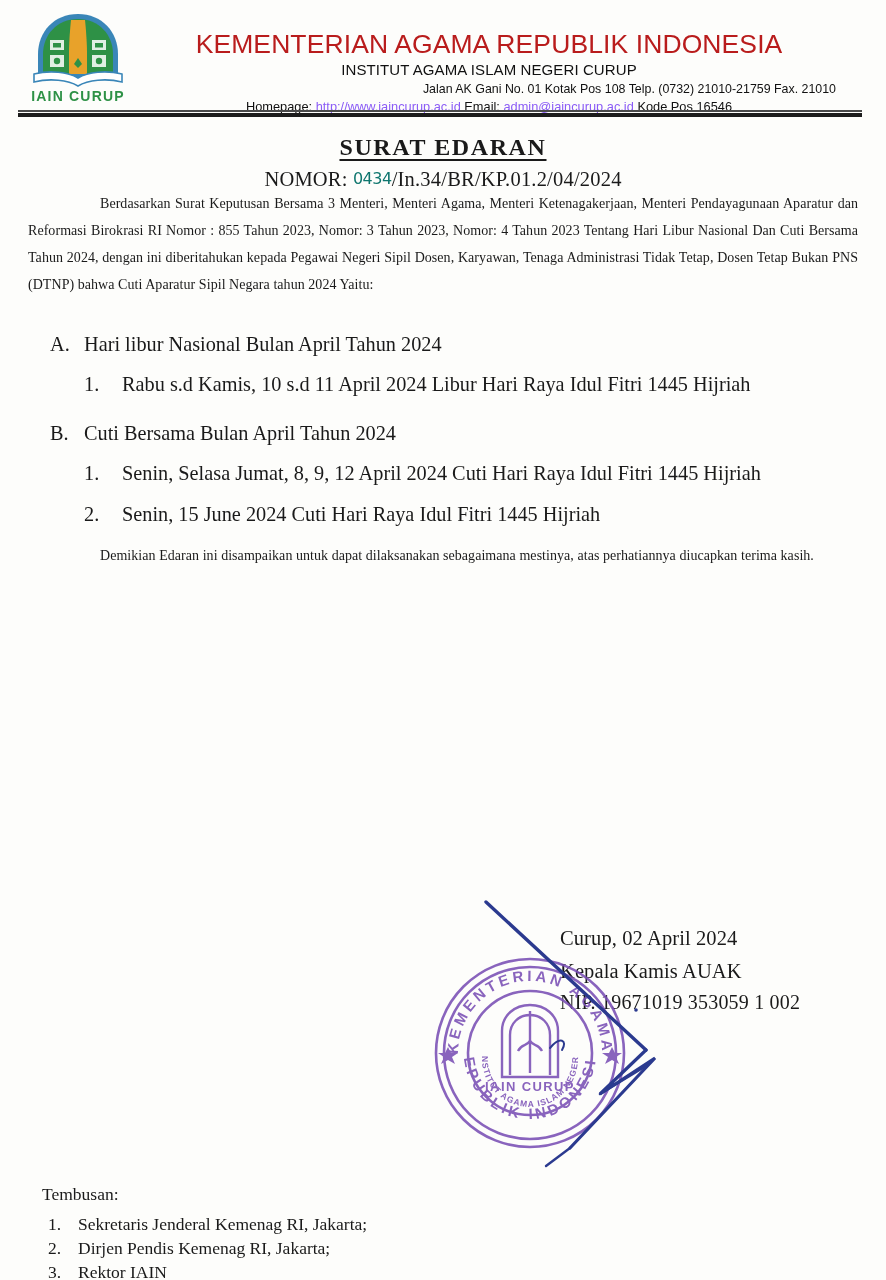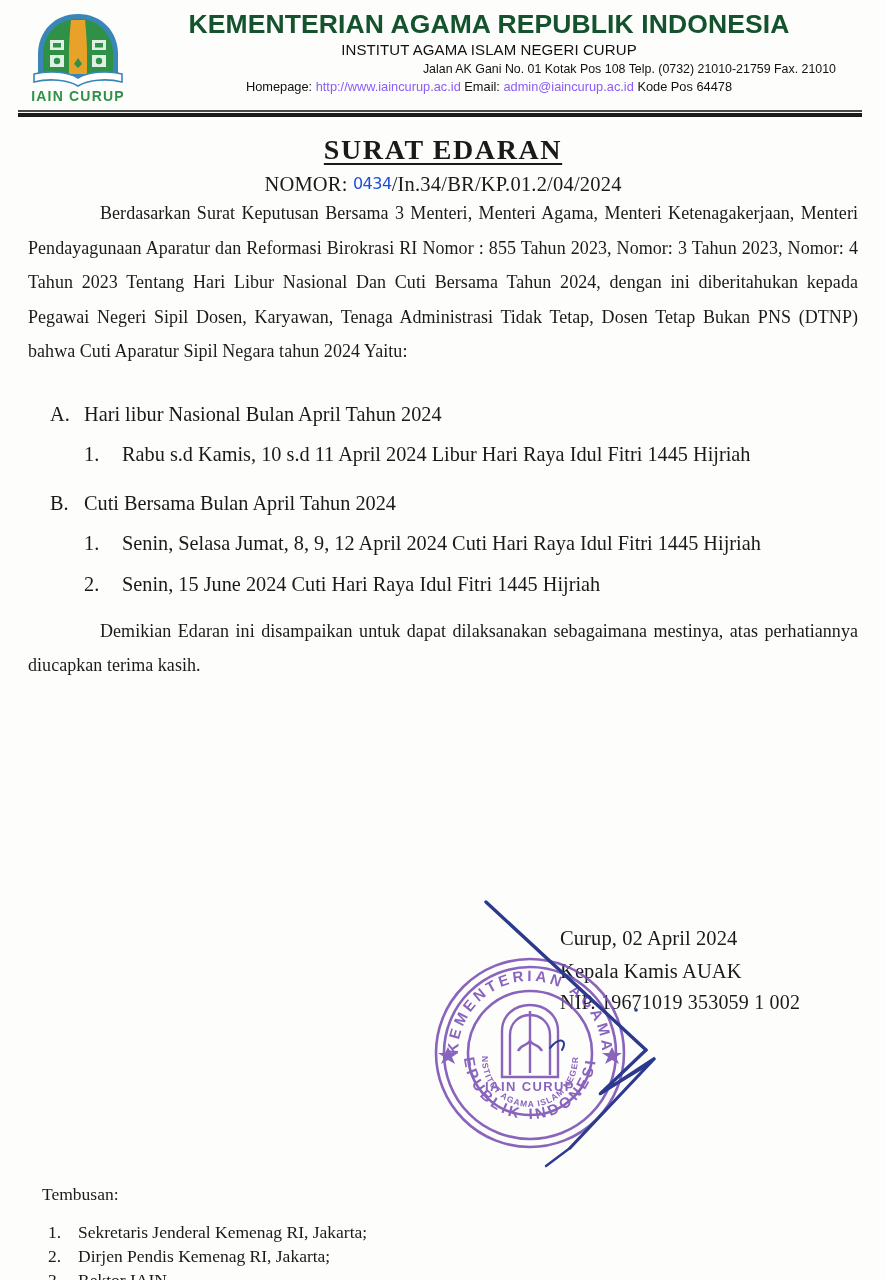--- a/index.html
+++ b/index.html
@@ -54,24 +54,25 @@
   }
   .head-text {
     flex: 1;
     text-align: center;
     font-family: "Liberation Sans", "DejaVu Sans", sans-serif;
     padding-right: 30px;
     padding-top: 2px;
   }
   .head-l1 {
     font-size: 26.5px;
-    font-weight: bold;
+    font-weight: normal;
     letter-spacing: 0.1px;
     line-height: 1.12;
-    color: #14532d;
+    color: #b91c1c;
+    margin-top: 20px;
   }
   .head-l2 {
     font-size: 15px;
     font-weight: normal;
     letter-spacing: 0.1px;
     line-height: 1.18;
     color: #111;
     margin-top: 1px;
   }
   .head-l3 {
@@ -109,48 +110,48 @@
     background: #1c1c1c;
     margin-top: 1.5px;
   }
 
   
   .title-block {
     text-align: center;
     margin-top: 30px;
   }
   .doc-title {
-    font-size: 28px;
+    font-size: 24px;
     font-weight: bold;
     letter-spacing: 1.6px;
     text-decoration: underline;
     text-underline-offset: 4px;
     display: inline-block;
   }
   .doc-number {
     font-size: 20.5px;
     margin-top: 7px;
     letter-spacing: 0.2px;
     white-space: nowrap;
   }
   .handwritten-no {
     font-family: "DejaVu Sans", sans-serif;
     font-size: 16px;
     position: relative;
     top: -2px;
     letter-spacing: -0.5px;
-    color: #1d4ed8;
+    color: #0f766e;
   }
 
   
   .body-area {
     padding: 0 28px 0 28px;
   }
   p.para {
-    font-size: 18px;
+    font-size: 14px;
     line-height: 1.92;
     text-align: justify;
     text-justify: inter-word;
     margin: 0;
     letter-spacing: 0.05px;
   }
   .para-open { margin-top: 28px; text-indent: 72px; }
   .para-close { margin-top: 30px; text-indent: 72px; }
 
   ol.alpha {
@@ -246,21 +247,21 @@
   
   .tembusan {
     position: absolute;
     left: 42px;
     top: 1186px;
     font-size: 17.5px;
     line-height: 1.0;
   }
   .tembusan-title {
     font-size: 17.5px;
-    margin-bottom: 16px;
+    margin-bottom: 8px;
   }
   ol.cc {
     list-style: none;
     margin: 0;
     padding: 0;
   }
   ol.cc > li {
     position: relative;
     padding-left: 36px;
     line-height: 1.38;
@@ -304,21 +305,21 @@
           <path d="M8 62 C24 58 42 60 52 66 C62 60 80 58 96 62 L96 70 C80 66 62 68 52 74 C42 68 24 66 8 70 Z" fill="#ffffff" stroke="#3a86b8" stroke-width="1.6"></path>
         </svg>
       </div>
       <div class="logo-caption">IAIN CURUP</div>
     </div>
 
     <div class="head-text">
       <div class="head-l1">KEMENTERIAN AGAMA REPUBLIK INDONESIA</div>
       <div class="head-l2">INSTITUT AGAMA ISLAM NEGERI CURUP</div>
       <div class="head-l3">Jalan AK Gani No. 01 Kotak Pos 108 Telp. (0732) 21010-21759 Fax. 21010</div>
-      <div class="head-l4"><span>Homepage: </span><span class="weblink">http://www.iaincurup.ac.id</span><span> Email: </span><span class="weblink">admin@iaincurup.ac.id</span><span> Kode Pos 64478</span></div>
+      <div class="head-l4"><span>Homepage: </span><span class="weblink">http://www.iaincurup.ac.id</span><span> Email: </span><span class="weblink">admin@iaincurup.ac.id</span><span> Kode Pos 16546</span></div>
     </div>
   </div>
 
   <div class="rule-wrap">
     <div class="rule-thin"></div>
     <div class="rule-thick"></div>
   </div>
 
   <div class="title-block">
     <div>

